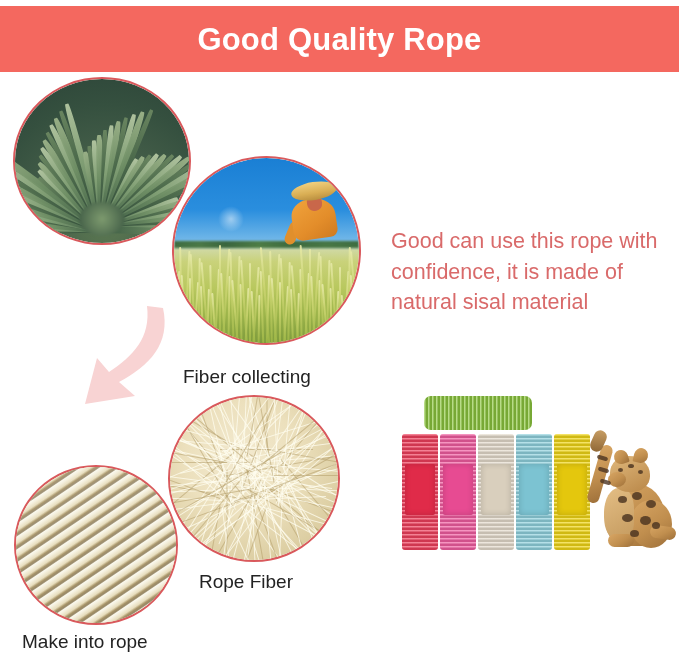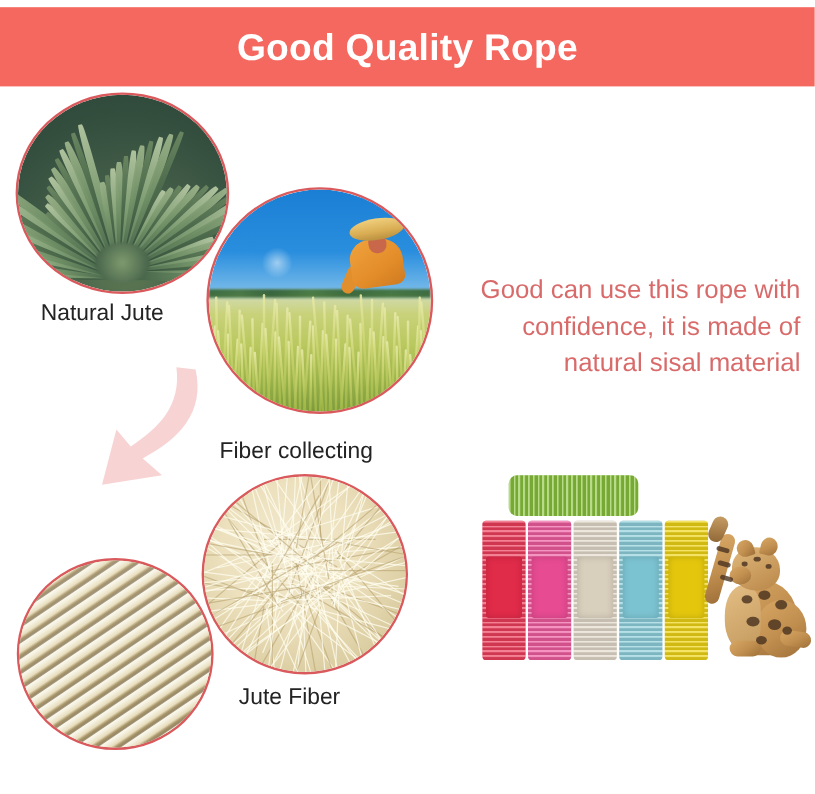--- a/index.html
+++ b/index.html
@@ -10,21 +10,20 @@
     background: #ffffff;
     font-family: "Liberation Sans", sans-serif;
     overflow: hidden;
     position: relative;
   }
 
   #poster {
     position: absolute;
     inset: 0;
     background: #ffffff;
-    text-align: right;
   }
 
   
   .banner {
     position: absolute;
     left: 0;
     top: 6px;
     width: 679px;
     height: 66px;
     background: #F4685F;
@@ -337,21 +336,20 @@
           <div class="leaf dk" style="height: 56%; width: 5px; transform: translateX(-50%) rotate(74.6415deg);"></div>
           <div class="leaf lt" style="height: 59%; width: 6px; transform: translateX(-50%) rotate(78.1132deg);"></div>
           <div class="leaf" style="height: 62%; width: 7px; transform: translateX(-50%) rotate(81.5849deg);"></div>
           <div class="leaf dk" style="height: 65%; width: 5px; transform: translateX(-50%) rotate(85.0566deg);"></div>
           <div class="leaf lt" style="height: 68%; width: 6px; transform: translateX(-50%) rotate(88.5283deg);"></div>
           <div class="leaf" style="height: 71%; width: 7px; transform: translateX(-50%) rotate(92deg);"></div>
         </div>
       <div class="plant-core"></div>
     </div>
   </div>
-  <div class="caption" style="left:34px; top:252px;">Natural Jute</div>
 
   <div class="circle" id="c2">
     <div class="art field-bg">
       <div class="sun-flare"></div>
       <div class="treeline"></div>
       <div id="strands">
           <div class="fiber-strand" style="left: 0%; height: 26%; transform: rotate(-5deg);"></div>
           <div class="fiber-strand" style="left: 1.62%; height: 39%; transform: rotate(2deg);"></div>
           <div class="fiber-strand" style="left: 3.24%; height: 52%; transform: rotate(-1deg);"></div>
           <div class="fiber-strand" style="left: 4.86%; height: 37%; transform: rotate(-4deg);"></div>
@@ -573,21 +571,21 @@
           <div class="hair" style="transform: rotate(222.5deg); width: 62%; top: 69%; left: 39%;"></div>
           <div class="hair d" style="transform: rotate(0deg); width: 91%; top: 48%; left: 62%;"></div>
           <div class="hair" style="transform: rotate(137.5deg); width: 60%; top: 65%; left: 45%;"></div>
           <div class="hair" style="transform: rotate(275deg); width: 89%; top: 44%; left: 68%;"></div>
           <div class="hair" style="transform: rotate(52.5deg); width: 58%; top: 61%; left: 51%;"></div>
           <div class="hair d" style="transform: rotate(190deg); width: 87%; top: 40%; left: 34%;"></div>
           <div class="hair" style="transform: rotate(327.5deg); width: 56%; top: 57%; left: 57%;"></div>
         </div>
     </div>
   </div>
-  <div class="caption" style="left:199px; top:572px;">Jute Fiber</div>
+  <div class="caption" style="left:199px; top:572px;">Rope Fiber</div>
 
   <div class="circle" id="c4">
     <div class="art rope-bg">
       <div id="twists">
           <div class="twist" style="top: -40px;"></div>
           <div class="twist" style="top: -27px;"></div>
           <div class="twist" style="top: -14px;"></div>
           <div class="twist" style="top: -1px;"></div>
           <div class="twist" style="top: 12px;"></div>
           <div class="twist" style="top: 25px;"></div>
@@ -603,20 +601,21 @@
           <div class="twist" style="top: 155px;"></div>
           <div class="twist" style="top: 168px;"></div>
           <div class="twist" style="top: 181px;"></div>
           <div class="twist" style="top: 194px;"></div>
           <div class="twist" style="top: 207px;"></div>
           <div class="twist" style="top: 220px;"></div>
           <div class="twist" style="top: 233px;"></div>
         </div>
     </div>
   </div>
+  <div class="caption" style="left:22px; top:632px;">Make into rope</div>
 
   <svg class="arrow" viewBox="0 0 120 120">
     <path d="M88 8 C96 44, 74 66, 44 82 L60 96 L10 104 L22 58 L34 72 C58 56, 76 38, 72 6 Z" fill="#F8D3D3"></path>
   </svg>
 
   <div class="promo">Good can use this rope with confidence, it is made of natural sisal material</div>
 
   <div id="product">
 
     <div class="bundle-h" style="left:36px; top:4px; width:108px; height:34px; background:#8CC63E;">

